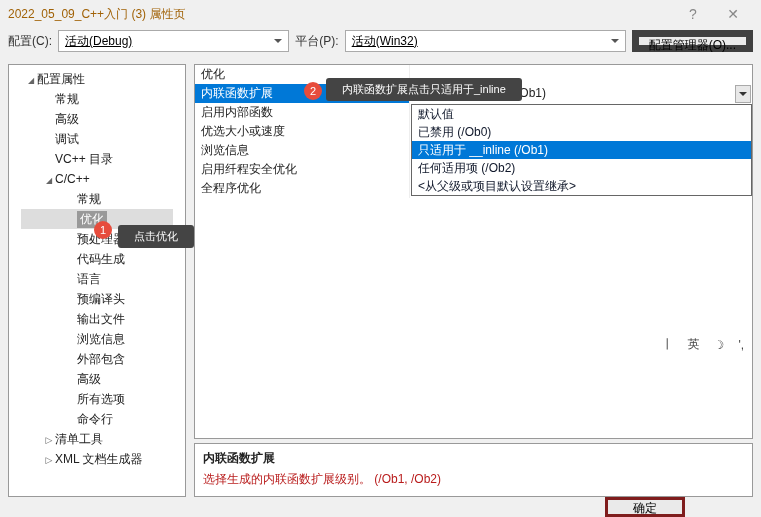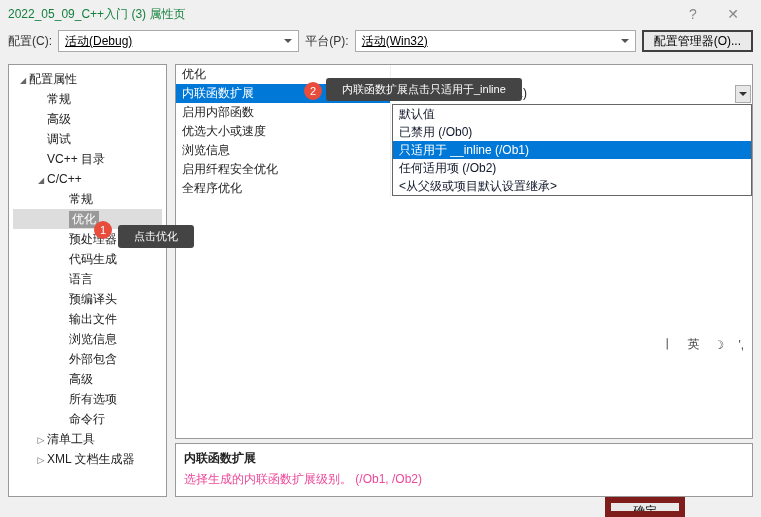--- a/index.html
+++ b/index.html
@@ -1,28 +1,28 @@
 <!DOCTYPE html>
 <html><head>
 <meta charset="utf-8">
 <style>
 * { box-sizing: border-box; margin: 0; padding: 0; font-family: "Microsoft YaHei", "Segoe UI", sans-serif; font-size: 12px; }
 body { background: #f0f0f0; width: 761px; height: 517px; overflow: hidden; position: relative; }
 .titlebar { height: 28px; display: flex; align-items: center; padding: 0 8px; background: #f0f0f0; color: #999; }
-.titlebar-title { flex: 1; color: #15803d; }
+.titlebar-title { flex: 1; color: #a16207; }
 .titlebar-btn { width: 40px; text-align: center; color: #888; font-size: 14px; cursor: default; }
 .toolbar { height: 30px; display: flex; align-items: center; padding: 2px 8px 6px 8px; gap: 6px; background: #f0f0f0; }
 .toolbar label { color: #333; }
 .combo { background: #fff; border: 1px solid #aaa; height: 22px; padding: 0 18px 0 6px; position: relative; display: flex; align-items: center; min-width: 0; text-decoration: underline; }
 .combo.config { flex: 1; max-width: 250px; }
 .combo.platform { width: 281px; }
 .combo::after { content: ""; position: absolute; right: 6px; top: 8px; border: 4px solid transparent; border-top-color: #555; }
-.cfg-btn { background: #eaeaea; border: 2px solid #404040; height: 22px; padding: 0 10px; margin-left: auto; }
+.cfg-btn { background: #eaeaea; border: 7px solid #404040; height: 22px; padding: 0 10px; margin-left: auto; }
 .main { display: flex; height: 439px; padding: 6px 8px 0 8px; gap: 8px; }
-.tree { width: 159px; background: #fff; border: 1px solid #999; overflow-y: auto; padding: 4px 4px; }
+.tree { width: 178px; background: #fff; border: 1px solid #999; overflow-y: auto; padding: 4px 12px; }
 .tree-item { display: flex; align-items: center; height: 20px; padding-left: 4px; color: #222; white-space: nowrap; cursor: default; }
 .tree-item.l0 { padding-left: 4px; }
 .tree-item.l1 { padding-left: 22px; }
 .tree-item.l2 { padding-left: 44px; }
 .caret { width: 12px; display: inline-block; color: #666; font-size: 10px; text-align: center; }
 .caret.open::before { content: "◢"; font-size: 8px; }
 .caret.closed::before { content: "▷"; font-size: 9px; }
 .tree-item.selected { background: #ddd; }
 .tree-item.selected .label { background: #999; color: #fff; padding: 0 3px; }
 .content { flex: 1; display: flex; flex-direction: column; }
@@ -32,23 +32,23 @@
 .prop-val { flex: 1; padding-left: 6px; color: #222; }
 .prop-row.sel .prop-name { background: #0078d7; color: #fff; }
 .dropdown-btn { position: absolute; right: 1px; top: 20px; width: 16px; height: 18px; background: #e8e8e8; border: 1px solid #aaa; display: flex; align-items: center; justify-content: center; }
 .dropdown-btn::after { content: ""; border: 4px solid transparent; border-top-color: #333; margin-top: 3px; }
 .dropdown { position: absolute; left: 216px; right: 0; top: 39px; background: #fff; border: 1px solid #666; z-index: 10; }
 .dd-item { height: 18px; padding-left: 6px; display: flex; align-items: center; color: #0f172a; }
 .dd-item.sel { background: #0078d7; color: #fff; }
 .statusbar-ime { position: absolute; right: 8px; bottom: 85px; display: flex; gap: 14px; align-items: center; font-size: 18px; color: #444; }
 .desc-box { height: 54px; background: #fff; border: 1px solid #999; margin-top: 4px; padding: 6px 8px; }
 .desc-title { font-weight: bold; color: #222; margin-bottom: 4px; }
-.desc-text { color: #ec4899; }
+.desc-text { color: #b91c1c; }
 .footer { position: absolute; bottom: 0; left: 0; right: 0; height: 20px; display: flex; justify-content: flex-end; gap: 8px; padding: 0 8px; }
-.footer-btn { border: 6px solid #7f1d1d; background: #eaeaea; width: 80px; height: 20px; border-top-left-radius:0; overflow:hidden;text-align:center; }
+.footer-btn { border: 3px solid #7f1d1d; background: #eaeaea; width: 80px; height: 20px; border-top-left-radius:0; overflow:hidden;text-align:center; }
 .callout { position: absolute; background: #444; color: #fff; padding: 4px 16px; border-radius: 3px; z-index: 50; white-space: nowrap; font-size: 11px; }
 .badge { position: absolute; width: 18px; height: 18px; border-radius: 50%; background: #e74c3c; color: #fff; display: flex; align-items: center; justify-content: center; font-size: 11px; z-index: 51; }
 </style>
 </head>
 <body>
 
 <div class="titlebar">
   <span class="titlebar-title">2022_05_09_C++入门 (3)   属性页</span>
   <span class="titlebar-btn">?</span>
   <span class="titlebar-btn">✕</span>

